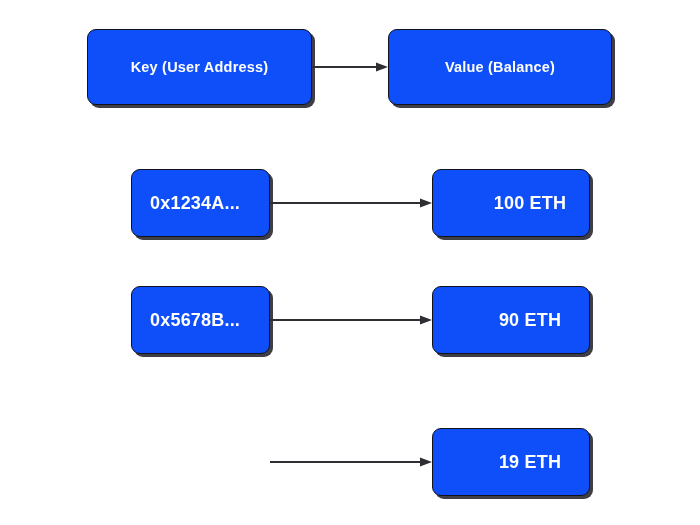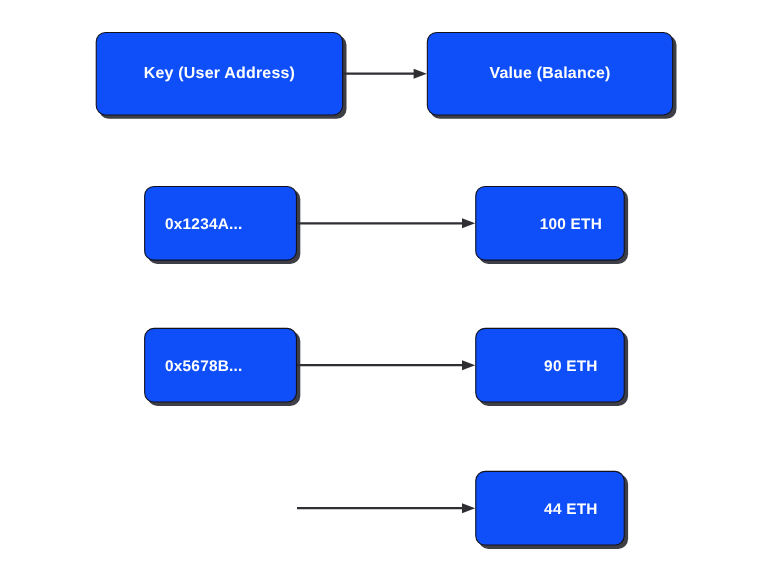--- a/index.html
+++ b/index.html
@@ -39,26 +39,26 @@
   }
   .node.center { justify-content: center; }
   .node.leftish { justify-content: flex-start; padding-left: 18px; }
 
   .header-row { top: 29px; height: 80px; }
   .header-row .node { top: 0; height: 76px; font-size: 14.5px; }
   .header-row .key   { left: 87px;  width: 225px; }
   .header-row .value { left: 388px; width: 224px; }
 
   .data-row { height: 72px; }
-  .data-row .node { top: 0; height: 68px; font-size: 14px; }
+  .data-row .node { top: 0; height: 68px; font-size: 18px; }
   .data-row .key   { left: 131px; width: 139px; }
-  .data-row .value { left: 432px; width: 136px; padding-left: 38px; }
+  .data-row .value { left: 432px; width: 158px; padding-left: 38px; }
 
   .row-1 { top: 169px; }
-  .row-2 { top: 298px; }
+  .row-2 { top: 286px; }
   .row-3 { top: 428px; }
 
   .connector {
     position: absolute;
     overflow: visible;
   }
   .connector line {
     stroke: #2e2e33;
     stroke-width: 2;
   }
@@ -104,16 +104,16 @@
     <div class="node value center">90 ETH</div>
   </div>
 
   <div class="row data-row row-3">
 
     <svg class="connector" style="left:270px; top:29px; width:162px; height:10px;" viewBox="0 0 162 10">
       <line x1="0" y1="5" x2="152" y2="5"></line>
       <polygon points="150,0.4 162,5 150,9.6"></polygon>
     </svg>
 
-    <div class="node value center">44 ETH</div>
+    <div class="node value center">19 ETH</div>
   </div>
 
 </div>
 
 </body></html>

